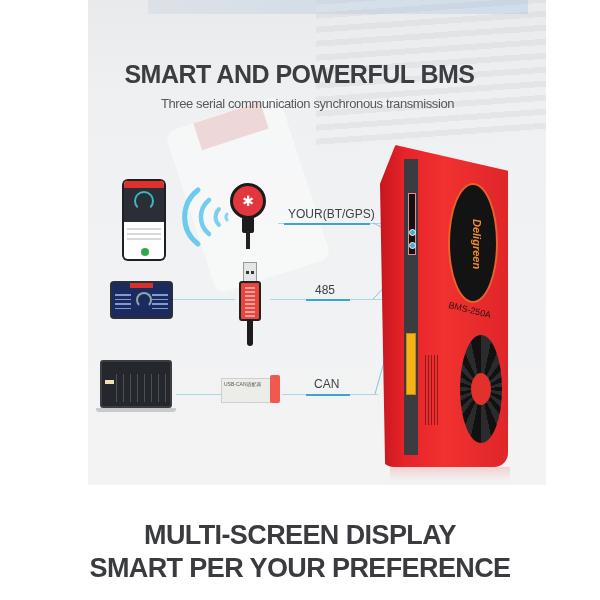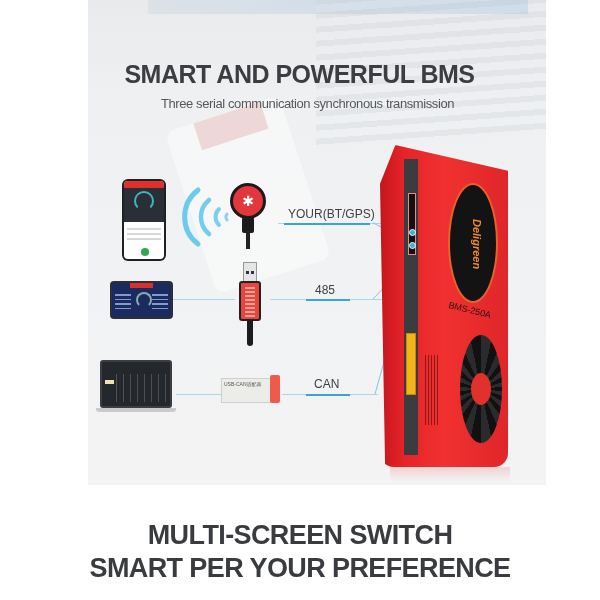--- a/index.html
+++ b/index.html
@@ -249,14 +249,14 @@
     <div class="bms-brand">Deligreen</div>
     <div class="bms-model">BMS-250A</div>
     <div class="bms-gold"></div>
     <div class="bms-text-block"></div>
     <div class="bms-fan"></div>
     <div class="bms-fan-hub"></div>
     <div class="bms-reflect"></div>
   </div>
 </div>
 
-<div class="heading2" style="top:520px;">MULTI-SCREEN SWITCH</div>
+<div class="heading2" style="top:520px;">MULTI-SCREEN DISPLAY</div>
 <div class="heading2" style="top:553px;">SMART PER YOUR PREFERENCE</div>
 
 </body></html>

